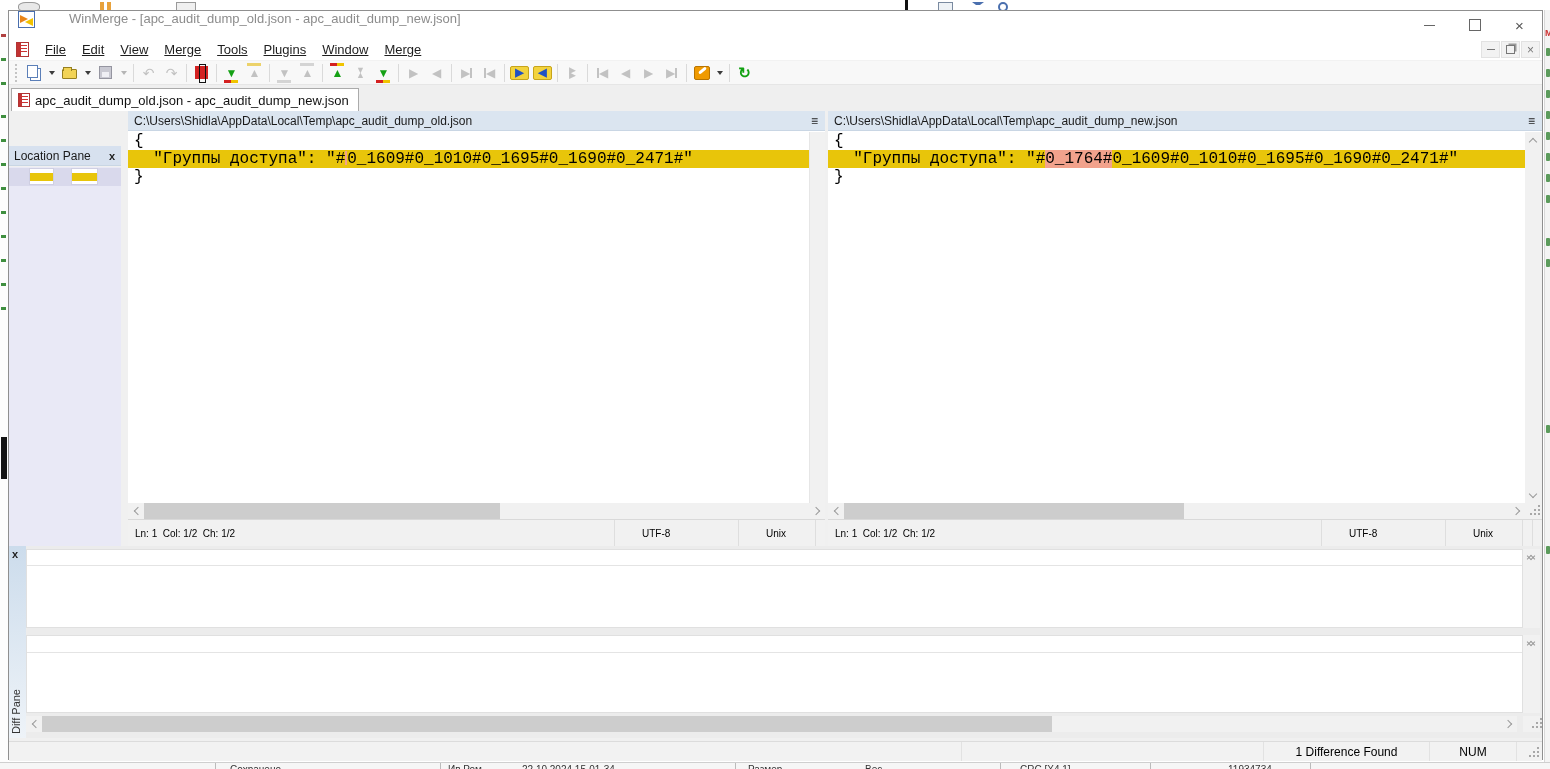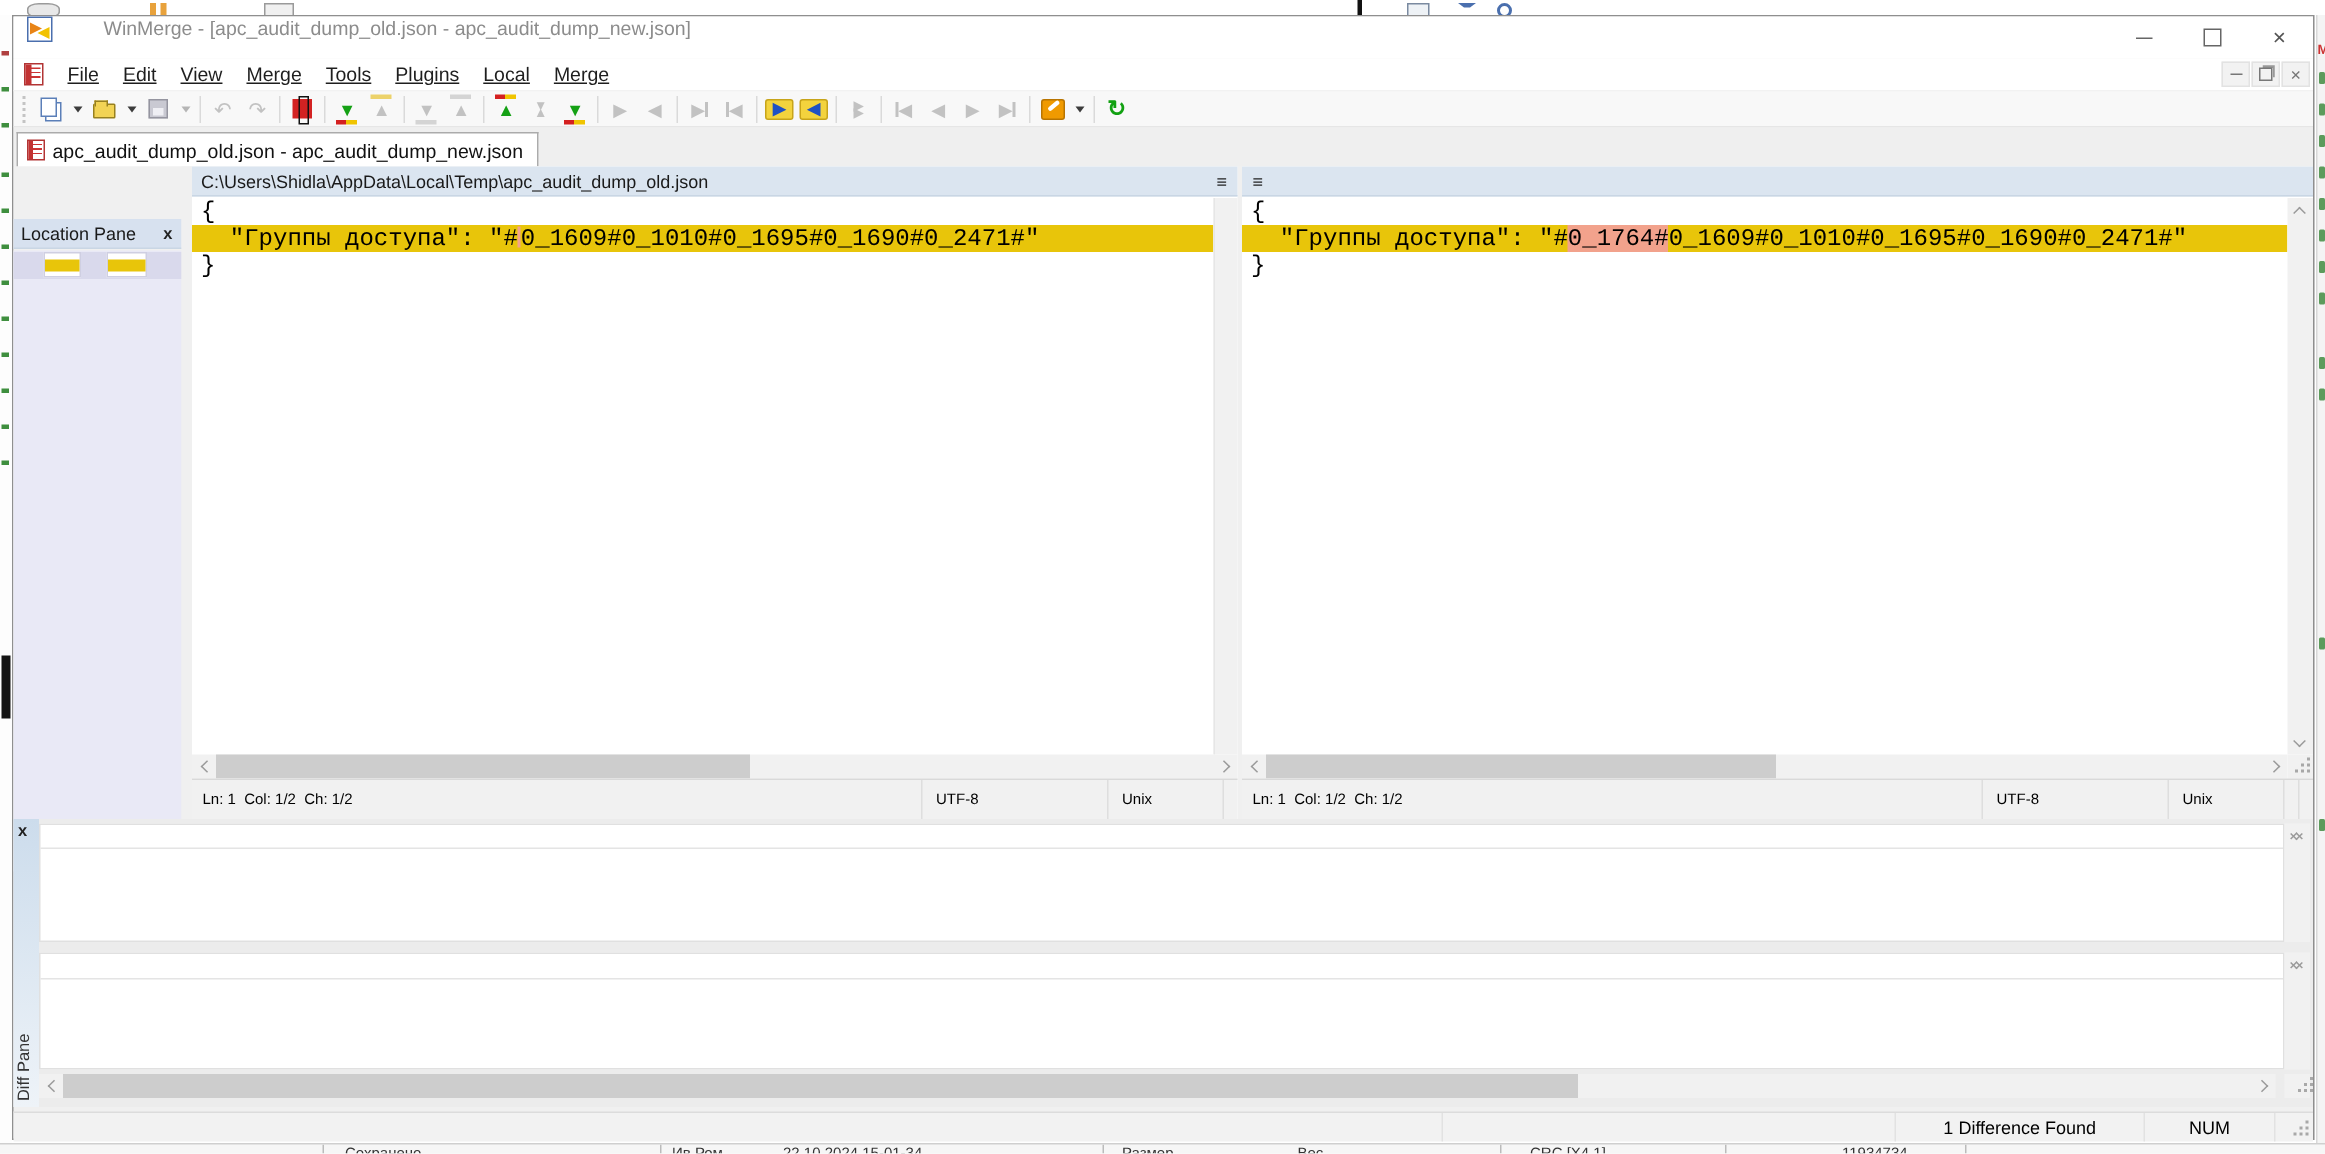--- a/index.html
+++ b/index.html
@@ -130,21 +130,21 @@
   .chev.u{transform:rotate(-135deg);margin-top:3px;} .chev.d{transform:rotate(45deg);margin-bottom:3px;}
   .chev.l{transform:rotate(135deg);margin-left:3px;} .chev.r{transform:rotate(-45deg);margin-right:3px;}
   .thumb{height:16px;background:#cdcdcd;flex:none;}
   .vscroll .sbtn{position:absolute;left:0;}
   .vscroll .top{top:0;} .vscroll .bot{bottom:0;}
   .corner{position:absolute;right:0;bottom:27px;width:17px;height:16px;background:#f1f1f1;}
 
   .pane-status{position:absolute;left:0;right:0;bottom:0;height:27px;background:#f1f1f1;border-top:1px solid #d9d9d9;
                display:flex;align-items:center;font-size:10px;color:#000;}
   .ps-main{flex:1;padding-left:7px;white-space:pre;}
-  .ps-sec{height:100%;display:flex;align-items:center;padding-left:9px;border-left:1px solid #dedede;}
+  .ps-sec{height:100%;display:flex;align-items:center;padding-left:27px;border-left:1px solid #dedede;}
   .ps-enc{width:124px;} .ps-eol{width:77px;} .ps-tiny{width:10px;padding:0;}
 
   
   .diffpane{position:absolute;left:0;top:535px;width:1533px;height:192px;background:#ececec;}
   .dp-label{position:absolute;left:0;top:0;width:17px;height:192px;background:linear-gradient(#ccdcec,#eef3f8);}
   .dp-close{position:absolute;left:3px;top:2px;font-size:11px;font-weight:bold;color:#222;}
   .dp-title{position:absolute;left:1px;bottom:4px;writing-mode:vertical-rl;transform:rotate(180deg);font-size:11px;color:#333;}
   .dp-box{position:absolute;left:17px;width:1497px;background:#fff;border:1px solid #e0e0e0;}
   .dp-box .rule{position:absolute;left:0;right:0;top:15px;height:1px;background:#e4e4e4;}
   .dp-vs{position:absolute;left:1514px;width:17px;background:#f1f1f1;}
@@ -234,21 +234,21 @@
   </div>
 
   <div class="menubar">
     <span class="doc-icon"></span>
     <span class="menu-item">File</span>
     <span class="menu-item">Edit</span>
     <span class="menu-item">View</span>
     <span class="menu-item">Merge</span>
     <span class="menu-item">Tools</span>
     <span class="menu-item">Plugins</span>
-    <span class="menu-item">Local</span>
+    <span class="menu-item">Window</span>
     <span class="menu-item">Merge</span>
     <span class="mdi-btns">
       <span class="mdi mdi-min"></span>
       <span class="mdi mdi-restore"></span>
       <span class="mdi mdi-close">×</span>
     </span>
   </div>
 
   <div class="toolbar">
     <span class="tb-grip"></span>
@@ -420,20 +420,21 @@
       <div class="pane-status">
         <span class="ps-main">Ln: 1  Col: 1/2  Ch: 1/2</span>
         <span class="ps-sec ps-enc">UTF-8</span>
         <span class="ps-sec ps-eol">Unix</span>
         <span class="ps-sec ps-tiny"></span>
       </div>
     </div>
 
     <div class="fpane rpane">
       <div class="pane-hdr">
+        <span class="path">C:\Users\Shidla\AppData\Local\Temp\apc_audit_dump_new.json</span>
         <span class="hmenu">≡</span>
       </div>
       <div class="editor">
         <div class="code-row"><span>{</span></div>
         <div class="code-row row-diff"><span>  "Группы доступа": "#</span><span class="wdiff">0_1764#</span><span>0_1609#0_1010#0_1695#0_1690#0_2471#"</span></div>
         <div class="code-row"><span>}</span></div>
       </div>
       <div class="vscroll">
         <span class="sbtn top">
             <i class="chev u"></i>

